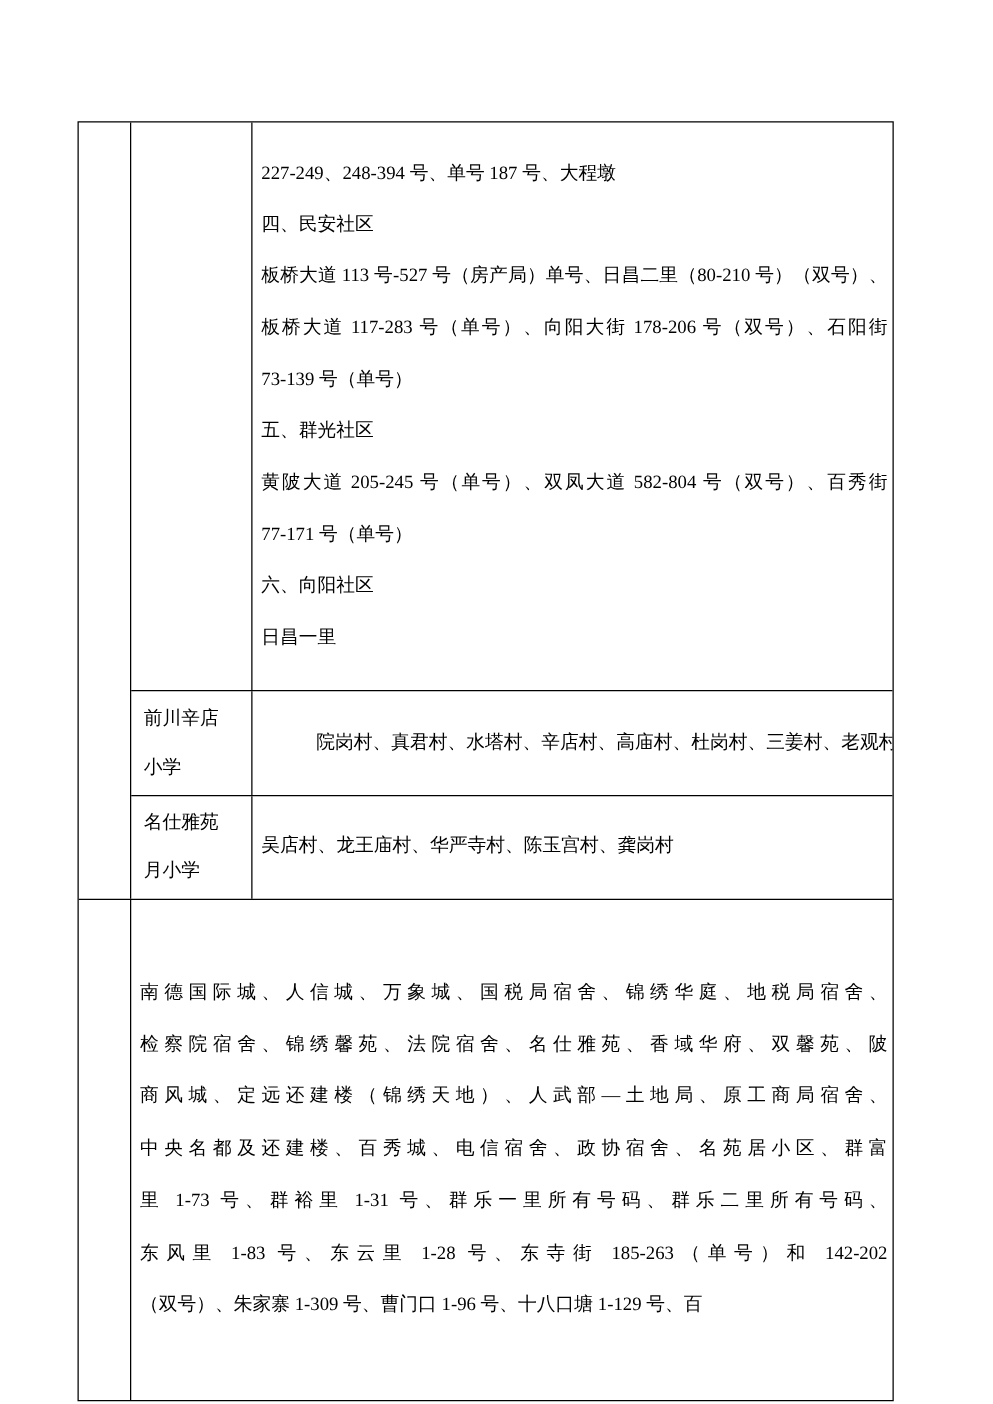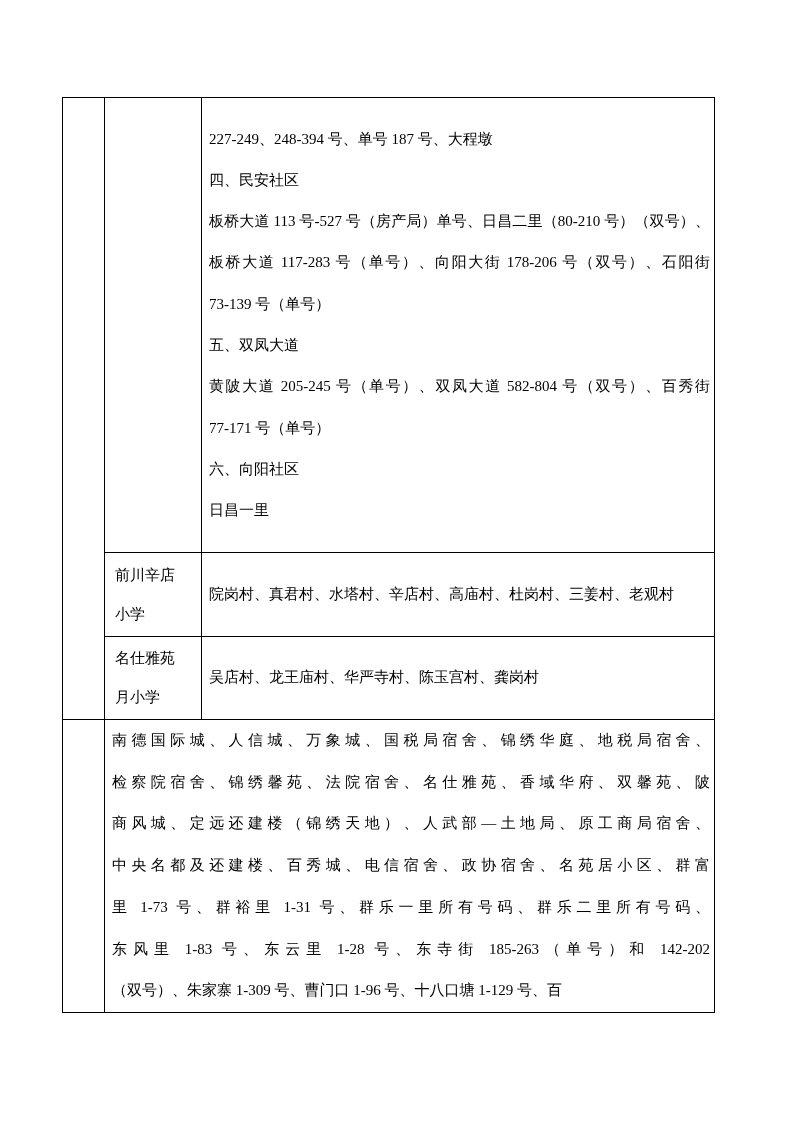--- a/index.html
+++ b/index.html
@@ -9,35 +9,35 @@
     position: relative;
     font-family: "Liberation Serif", "DejaVu Serif", serif;
     color: #000000;
     overflow: hidden;
   }
   .page { position: absolute; inset: 0; background: #ffffff; }
 
   .doc-table {
     position: absolute;
     left: 62px; top: 97px;
-    width: 653px; height: 916px;
+    width: 653px; height: 1024px;
     border: 1px solid #000;
     display: flex; flex-direction: column;
     background: #fff;
   }
   .t-section { display: flex; flex-direction: row; min-height: 0; }
   .t-section.s1 { height: 622px; border-bottom: 1px solid #000; }
   .t-section.s2 { flex: 1; }
 
   .cell-c1 { width: 42px; border-right: 1px solid #000; flex: none; }
   .sect-rows { flex: 1; display: flex; flex-direction: column; min-width: 0; }
 
   .t-row { display: flex; flex-direction: row; min-height: 0; }
   .row-a { height: 455px; border-bottom: 1px solid #000; }
-  .row-b { height: 84px; border-bottom: 1px solid #000; }
+  .row-b { height: 84px; border-bottom: 1px solid #000; gap: 44px; }
   .row-c { flex: 1; }
   .row-d { height: 100%; }
 
   .cell-c2 {
     width: 97px; flex: none;
     border-right: 1px solid #000;
     display: flex; flex-direction: column; justify-content: center;
     padding-left: 10px;
     font-size: 15px;
   }
@@ -70,21 +70,21 @@
       <div class="sect-rows">
 
         <div class="t-row row-a">
           <div class="cell-c2"></div>
           <div class="cell-c3">
             <div class="addr-line">227-249、248-394 号、单号 187 号、大程墩</div>
             <div class="addr-line">四、民安社区</div>
             <div class="addr-line full">板桥大道 113 号-527 号（房产局）单号、日昌二里（80-210 号）（双号）、</div>
             <div class="addr-line full">板桥大道 117-283 号（单号）、向阳大街 178-206 号（双号）、石阳街</div>
             <div class="addr-line">73-139 号（单号）</div>
-            <div class="addr-line">五、双凤大道</div>
+            <div class="addr-line">五、群光社区</div>
             <div class="addr-line full">黄陂大道 205-245 号（单号）、双凤大道 582-804 号（双号）、百秀街</div>
             <div class="addr-line">77-171 号（单号）</div>
             <div class="addr-line">六、向阳社区</div>
             <div class="addr-line">日昌一里</div>
           </div>
         </div>
 
         <div class="t-row row-b">
           <div class="cell-c2">
             <div class="school-line">前川辛店</div>

